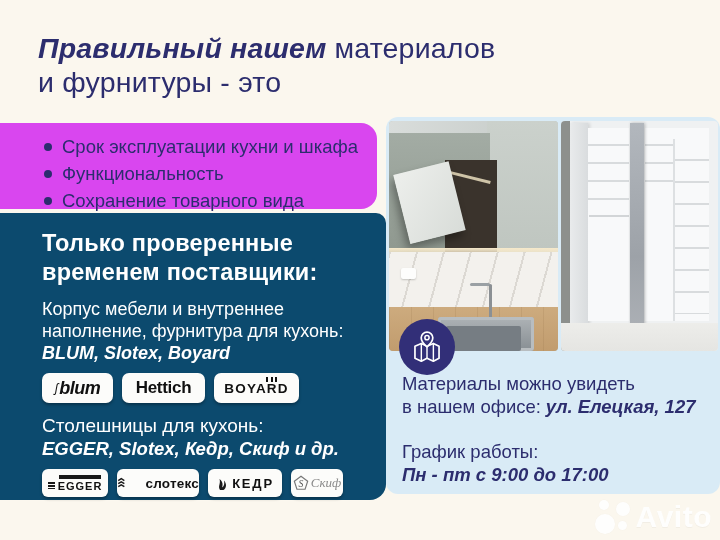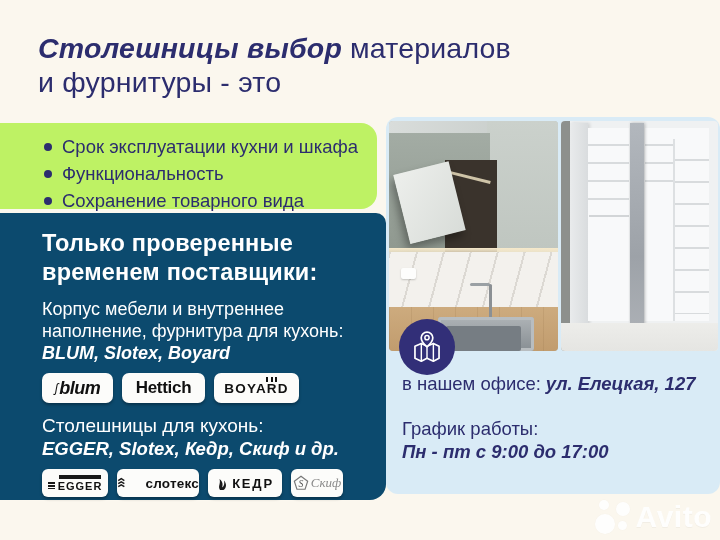--- a/index.html
+++ b/index.html
@@ -6,21 +6,21 @@
   body{width:720px;height:540px;font-family:"Liberation Sans",sans-serif;}
   .stage{position:relative;width:720px;height:540px;background:#FBF7EE;overflow:hidden;}
 
   
   .title{position:absolute;left:38px;top:31px;font-size:28.5px;line-height:34px;color:#2C2D6E;letter-spacing:.2px;}
   .title .em{font-weight:700;font-style:italic;}
   .title .tail{margin-left:.28em;font-weight:500;}
   .title .line2{font-weight:500;}
 
   
-  .benefits{position:absolute;left:0;top:123px;width:377px;height:86px;background:#bef264;
+  .benefits{position:absolute;left:0;top:123px;width:377px;height:86px;background:#d946ef;
             border-radius:0 16px 16px 0;box-sizing:border-box;padding:10px 0 0 44px;}
   .benefit-row{display:flex;align-items:center;gap:10px;height:27px;}
   .benefit-dot{width:8px;height:8px;border-radius:50%;background:#2C2D6E;flex:0 0 auto;}
   .benefit-text{font-size:18.5px;color:#2C2D6E;font-weight:500;white-space:nowrap;}
 
   
   .suppliers{position:absolute;left:0;top:213px;width:386px;height:287px;background:#0c4a6e;
              border-radius:0 10px 16px 0;box-sizing:border-box;padding:16px 0 0 42px;color:#fff;}
   .sup-heading{font-size:23.5px;line-height:29px;font-weight:600;letter-spacing:.2px;}
   .sup-intro{margin-top:11px;font-size:18px;line-height:22px;font-weight:400;}
@@ -122,21 +122,21 @@
   .wm-c4{width:9px;height:9px;right:4px;bottom:5px;}
   .wm-text{font-size:30px;font-weight:700;color:#FFFFFF;text-shadow:0 1px 1px rgba(0,0,0,.05);letter-spacing:.5px;}
 </style>
 </head>
 <body>
 
 <div class="stage">
 
   <div class="title">
     <div>
-      <span class="em">Столешницы выбор</span><span class="tail">материалов</span>
+      <span class="em">Правильный нашем</span><span class="tail">материалов</span>
     </div>
     <div class="line2">и фурнитуры - это</div>
   </div>
 
   <div class="benefits">
     <div class="benefit-row">
       <span class="benefit-dot"></span>
       <span class="benefit-text">Срок эксплуатации кухни и шкафа</span>
     </div>
     <div class="benefit-row">
@@ -245,20 +245,21 @@
   <div class="map-badge">
     <svg width="34" height="34" viewBox="0 0 24 24">
       <path d="M3.5 11.5 L8 9.5 L12 11.5 L16.5 9.5 L20.5 11.5 L20.5 20 L16.5 22 L12 20 L8 22 L3.5 20 Z" fill="none" stroke="#fff" stroke-width="1.2" stroke-linejoin="round"></path>
       <path d="M8 9.5 V22 M12 11.5 V20 M16.5 9.5 V22" stroke="#fff" stroke-width="1" fill="none"></path>
       <path d="M12 1.5 c-2.3 0 -4.1 1.8 -4.1 4 c0 3 4.1 6.3 4.1 6.3 s4.1 -3.3 4.1 -6.3 c0 -2.2 -1.8 -4 -4.1 -4 Z" fill="#322F78" stroke="#fff" stroke-width="1.2"></path>
       <circle cx="12" cy="5.4" r="1.5" fill="none" stroke="#fff" stroke-width="1.1"></circle>
     </svg>
   </div>
 
   <div class="office">
+    <div>Материалы можно увидеть</div>
     <div>
       <span>в нашем офисе:</span><span class="addr">ул. Елецкая, 127</span>
     </div>
     <div class="sched-label">График работы:</div>
     <div class="sched-value">Пн - пт с 9:00 до 17:00</div>
   </div>
 
   <div class="watermark">
     <span class="wm-logo">
       <i class="wm-c1"></i>

